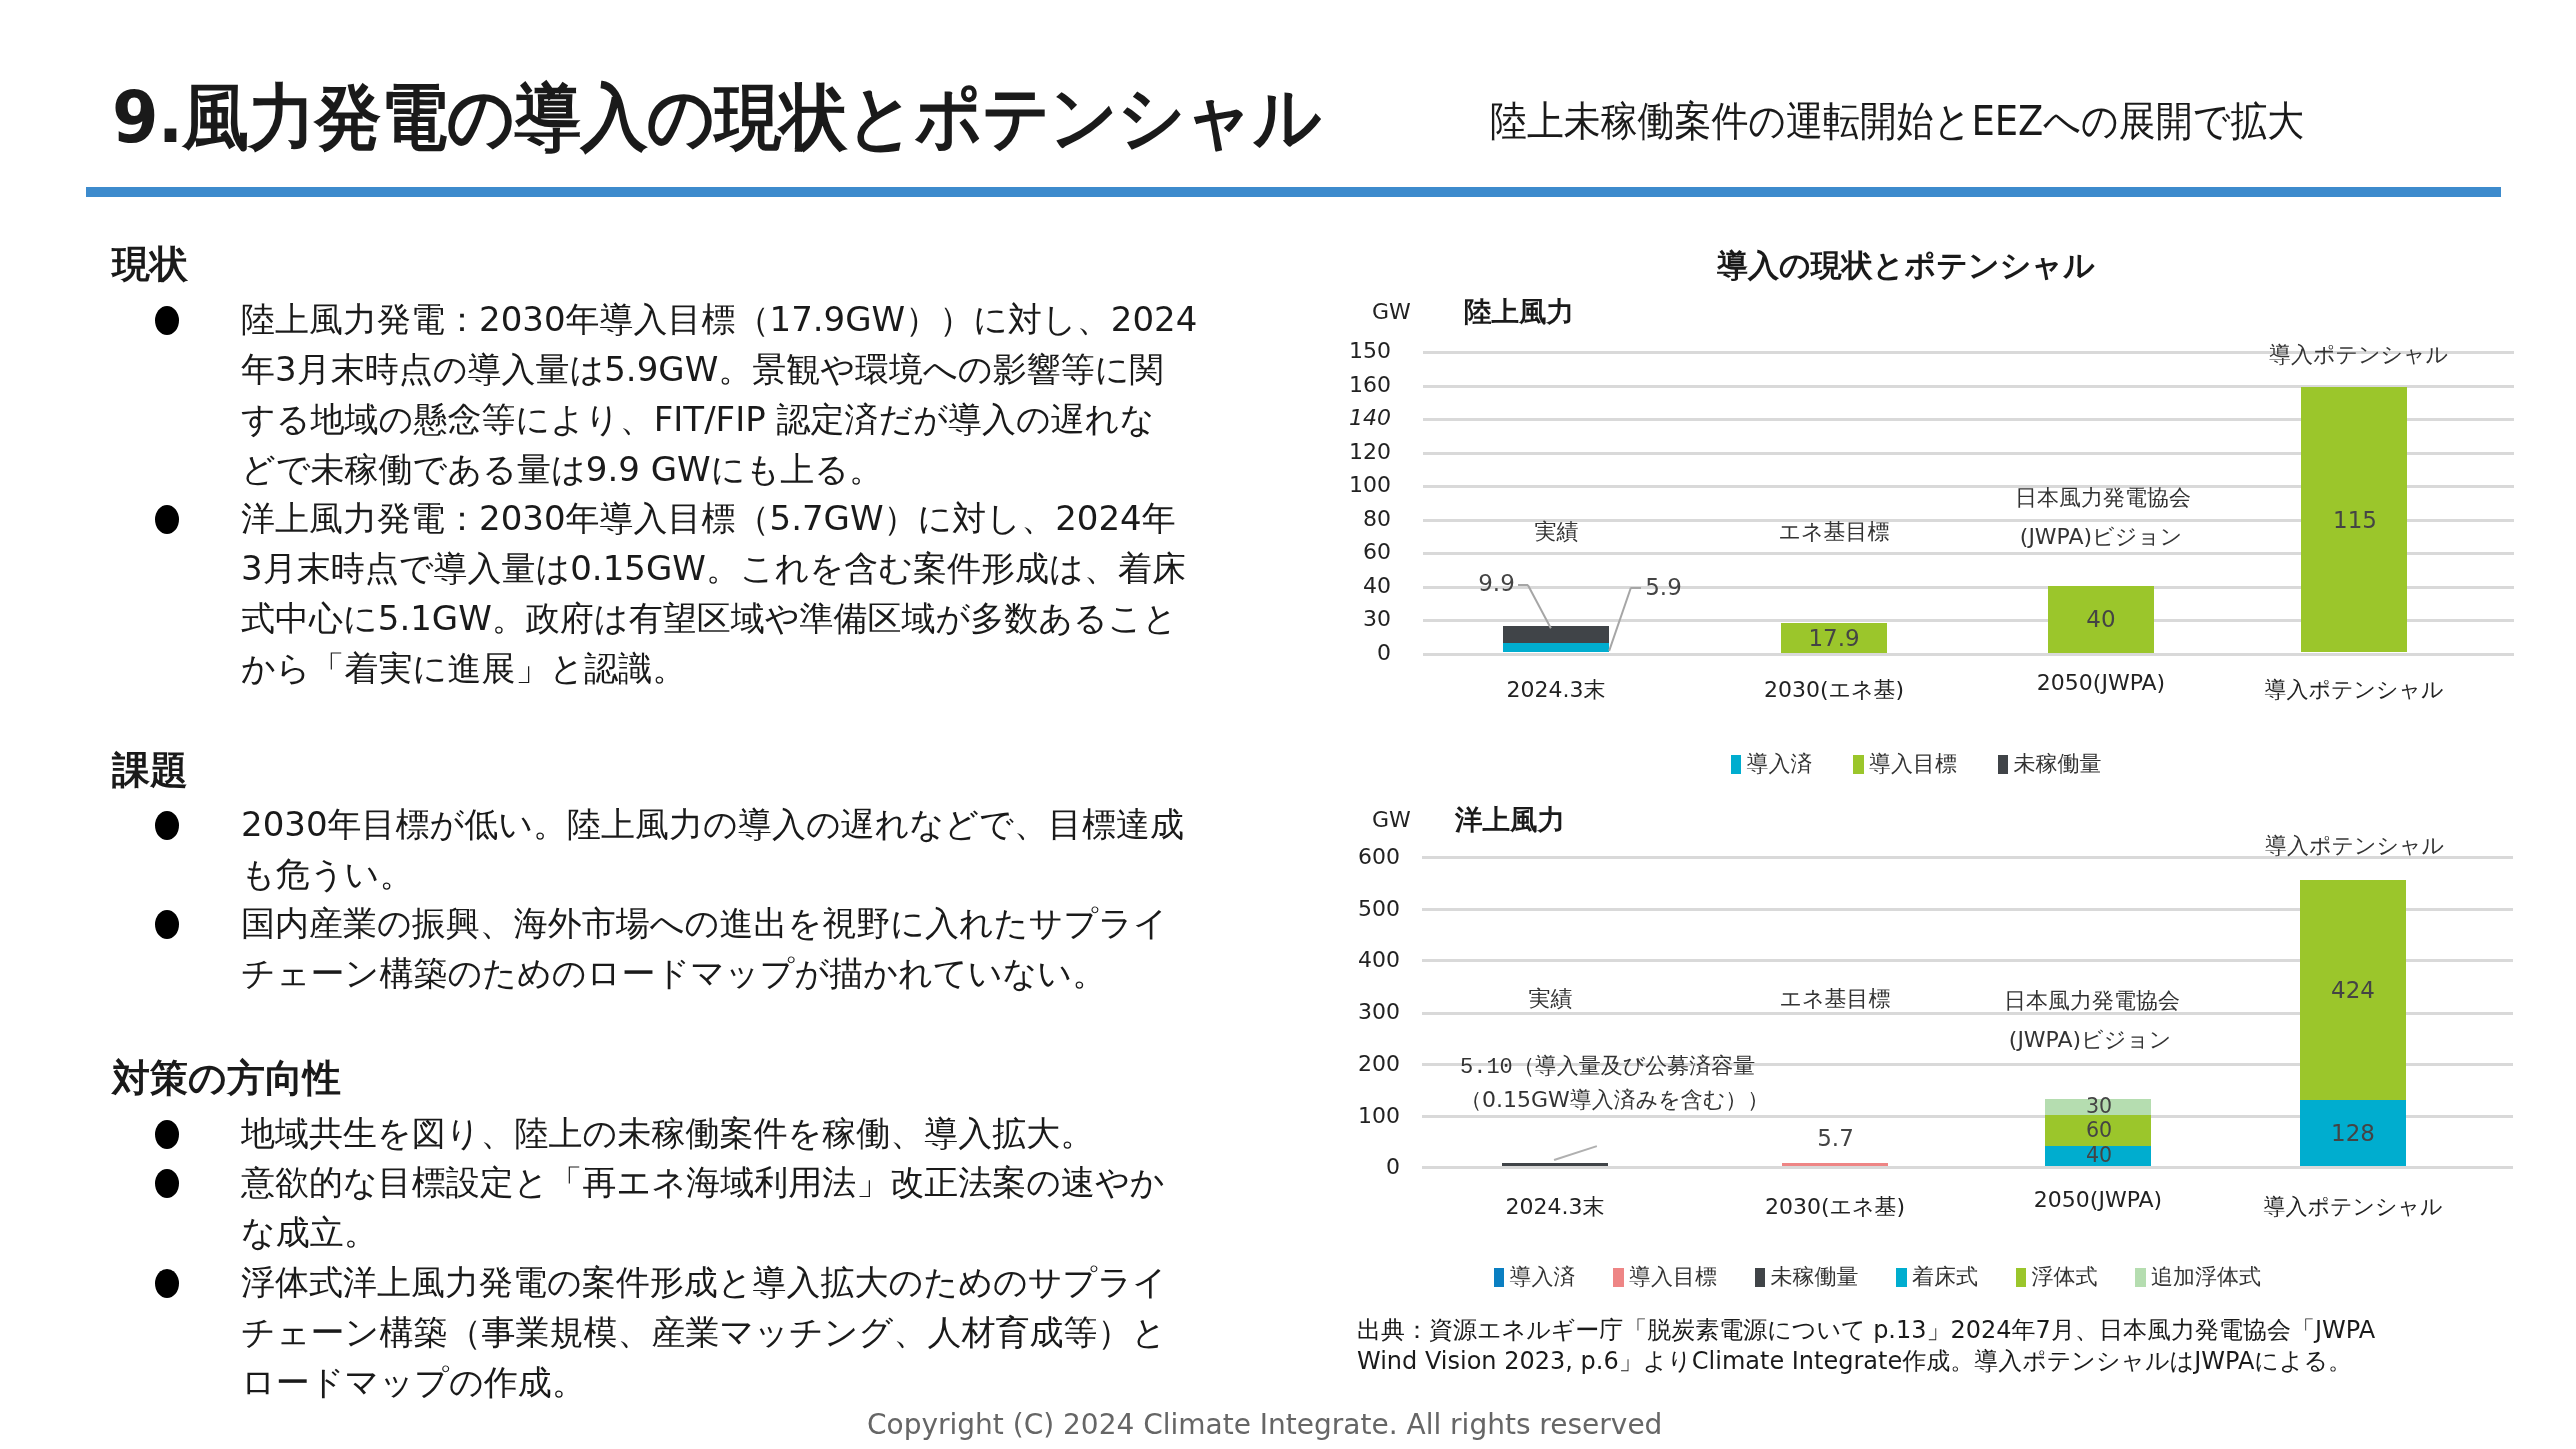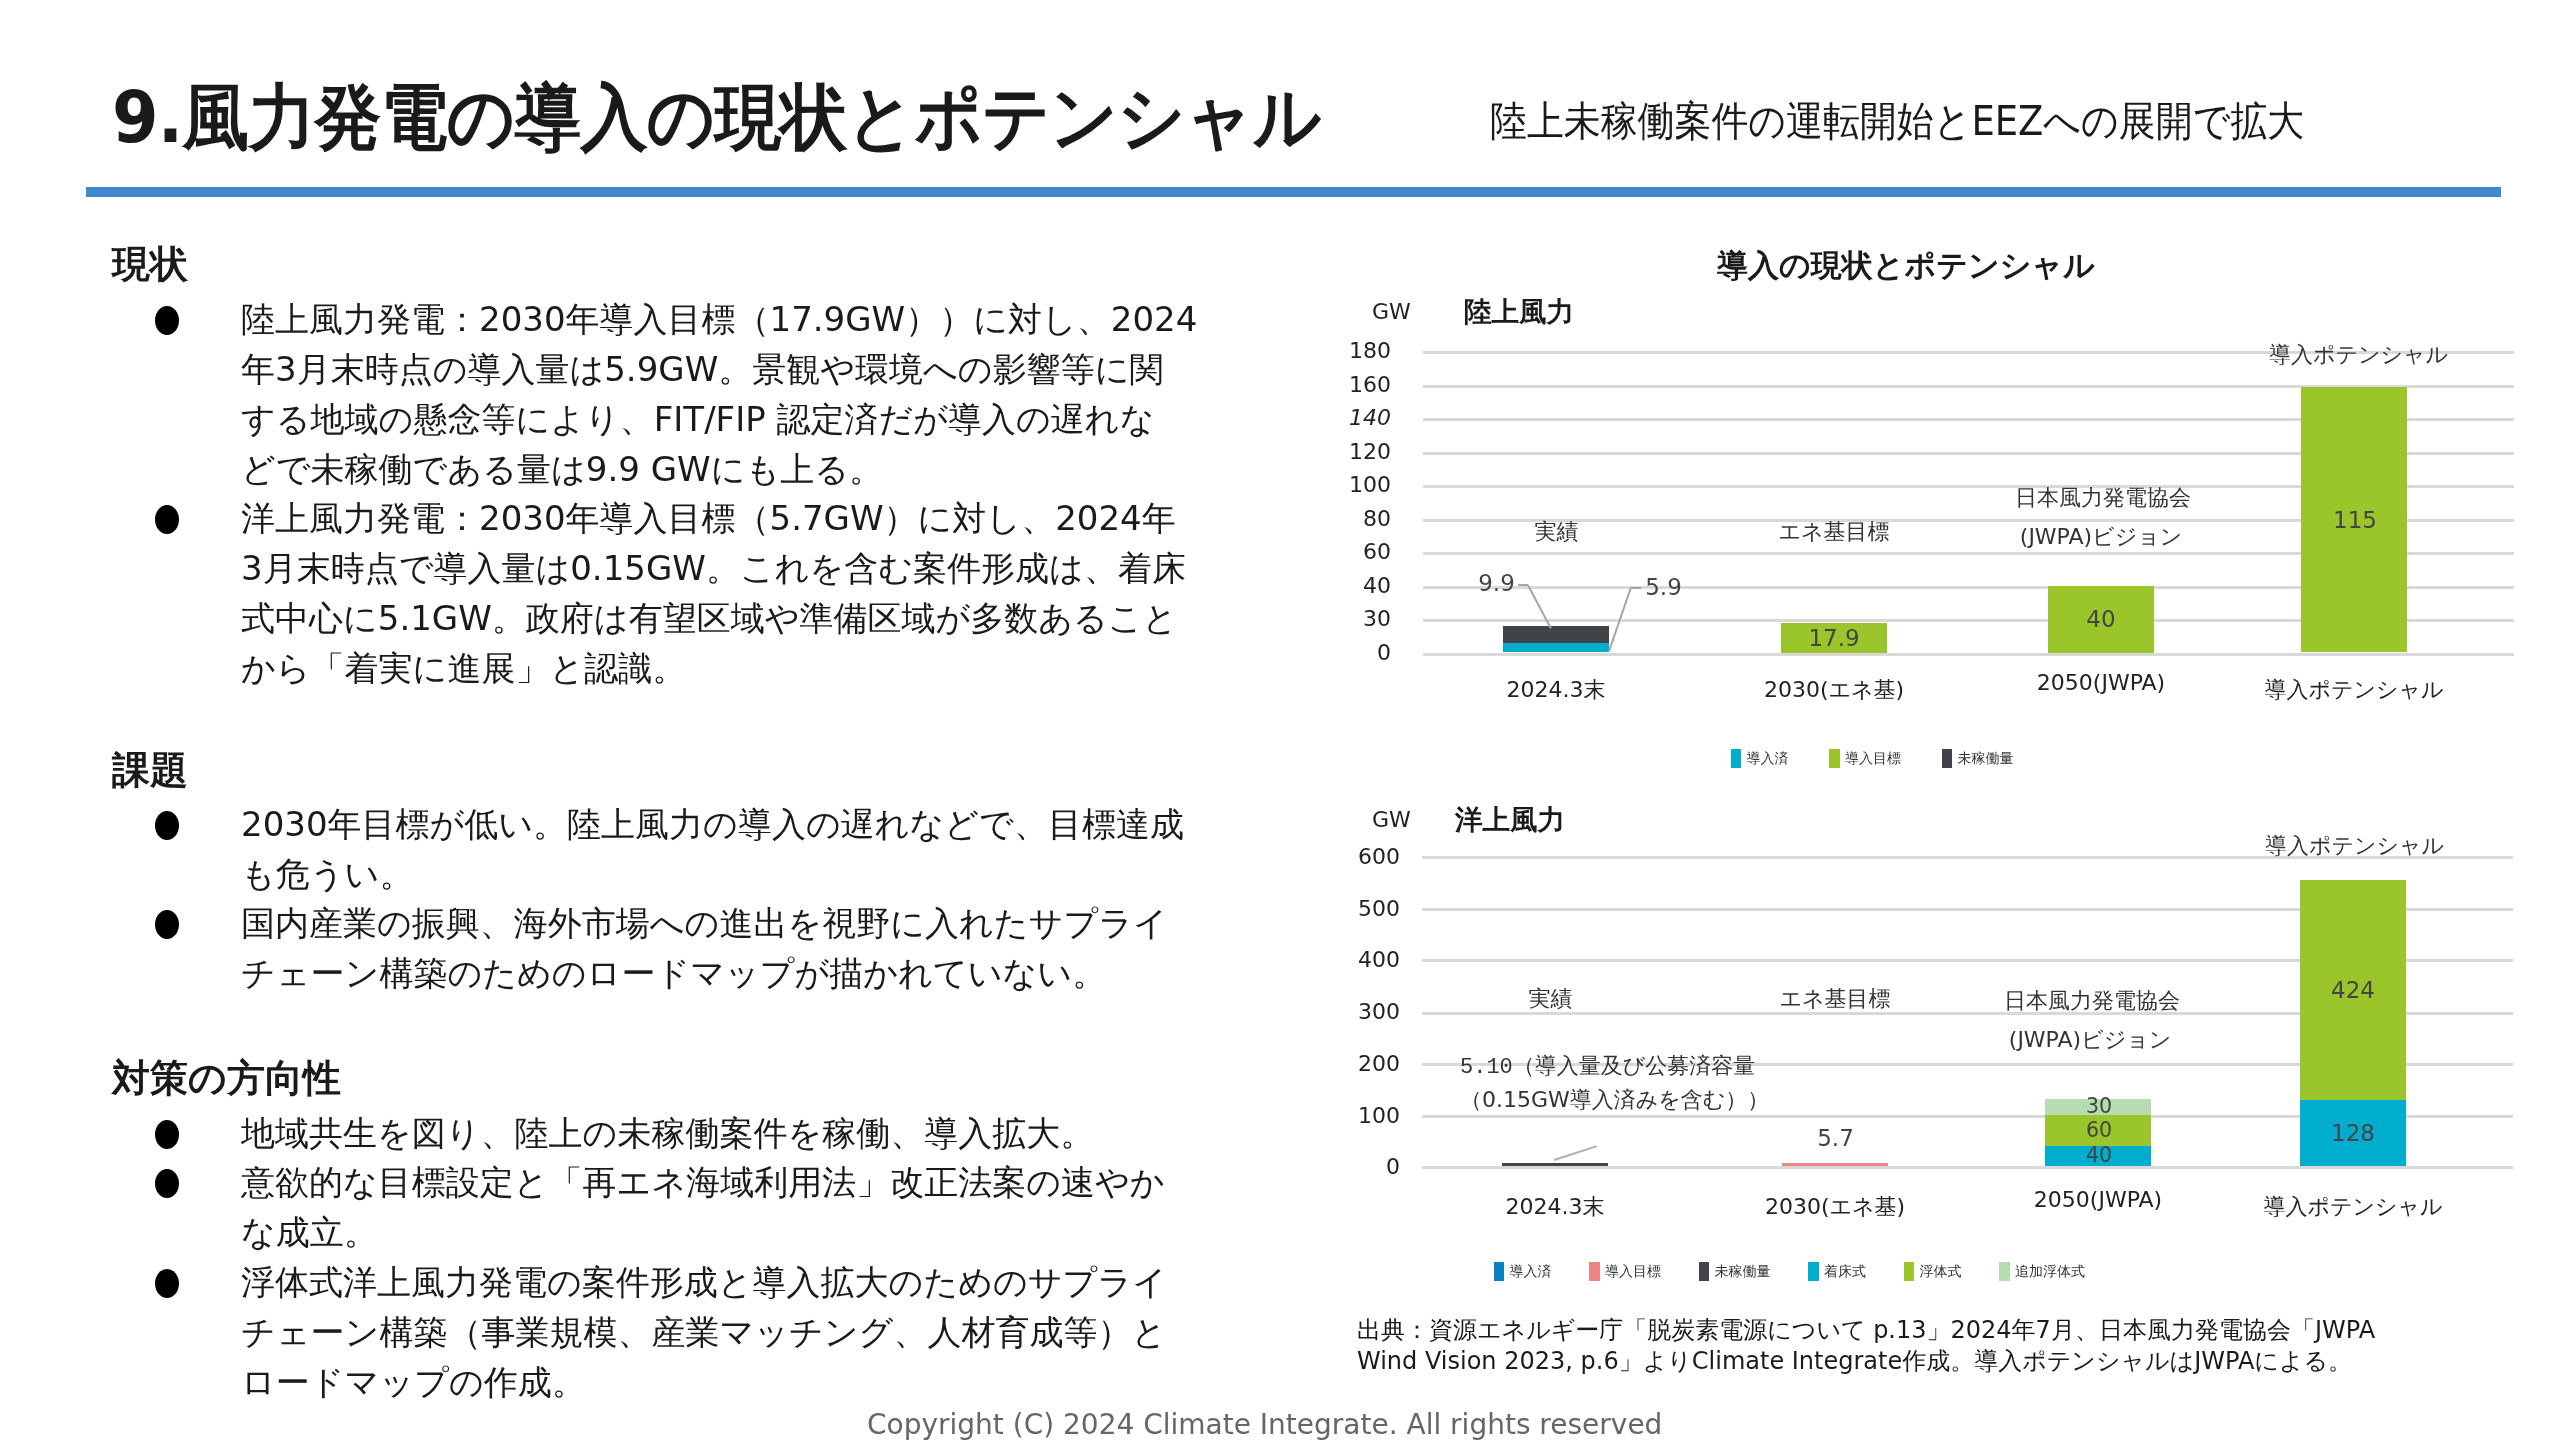--- a/index.html
+++ b/index.html
@@ -17,21 +17,21 @@
 
   .chart-main-title { left:1717px; top:245px; font-size:31px; font-weight:bold; white-space:nowrap; }
   .unit { font-size:22px; color:#222; }
   .chart-sub { font-size:27.5px; font-weight:bold; }
   .tick { font-size:22px; color:#222; text-align:right; width:60px; }
   .gridline { height:2.6px; background:#d9d9d9; }
   .bar { position:absolute; }
   .cat { font-size:22px; color:#222; text-align:center; width:240px; white-space:nowrap; }
   .annot { font-size:22px; color:#333; text-align:center; white-space:nowrap; }
   .val { font-size:23px; color:#444; text-align:center; white-space:nowrap; }
-  .legend { font-size:14px; color:#333; white-space:nowrap; display:flex; gap:41px; align-items:center; }
+  .legend { font-size:22px; color:#333; white-space:nowrap; display:flex; gap:41px; align-items:center; }
   .legend-item { display:flex; align-items:center; gap:5.2px; }
   .swatch { display:inline-block; width:10.3px; height:19px; }
   .source { left:1357px; top:1315px; width:1202px; font-size:24px; line-height:31px; white-space:pre-line; }
   .copyright { left:867px; top:1408px; font-size:28px; color:#666; white-space:nowrap; }
   .leader { position:absolute; height:1.7px; background:#a6a6a6; transform-origin:left center; }
 </style>
 </head>
 <body>
 
 <div class="abs title">9.風力発電の導入の現状とポテンシャル</div>
@@ -82,21 +82,21 @@
 チェーン構築（事業規模、産業マッチング、人材育成等）と
 ロードマップの作成。</div>
 </div>
 
 <div class="abs chart-main-title">導入の現状とポテンシャル</div>
 
 <div>
   <div class="abs unit" style="left:1372px; top:299px;">GW</div>
   <div class="abs chart-sub" style="left:1464px; top:294px;">陸上風力</div>
 
-  <div class="abs tick" style="left:1331px; top:338px;">180</div>
+  <div class="abs tick" style="left:1331px; top:338px;">150</div>
   <div class="abs tick" style="left:1331px; top:372px;">160</div>
   <div class="abs tick" style="left:1331px; top:405px;font-style:italic;">140</div>
   <div class="abs tick" style="left:1331px; top:439px;">120</div>
   <div class="abs tick" style="left:1331px; top:472px;">100</div>
   <div class="abs tick" style="left:1331px; top:506px;">80</div>
   <div class="abs tick" style="left:1331px; top:539px;">60</div>
   <div class="abs tick" style="left:1331px; top:573px;">40</div>
   <div class="abs tick" style="left:1331px; top:606px;">30</div>
   <div class="abs tick" style="left:1331px; top:640px;">0</div>
 

